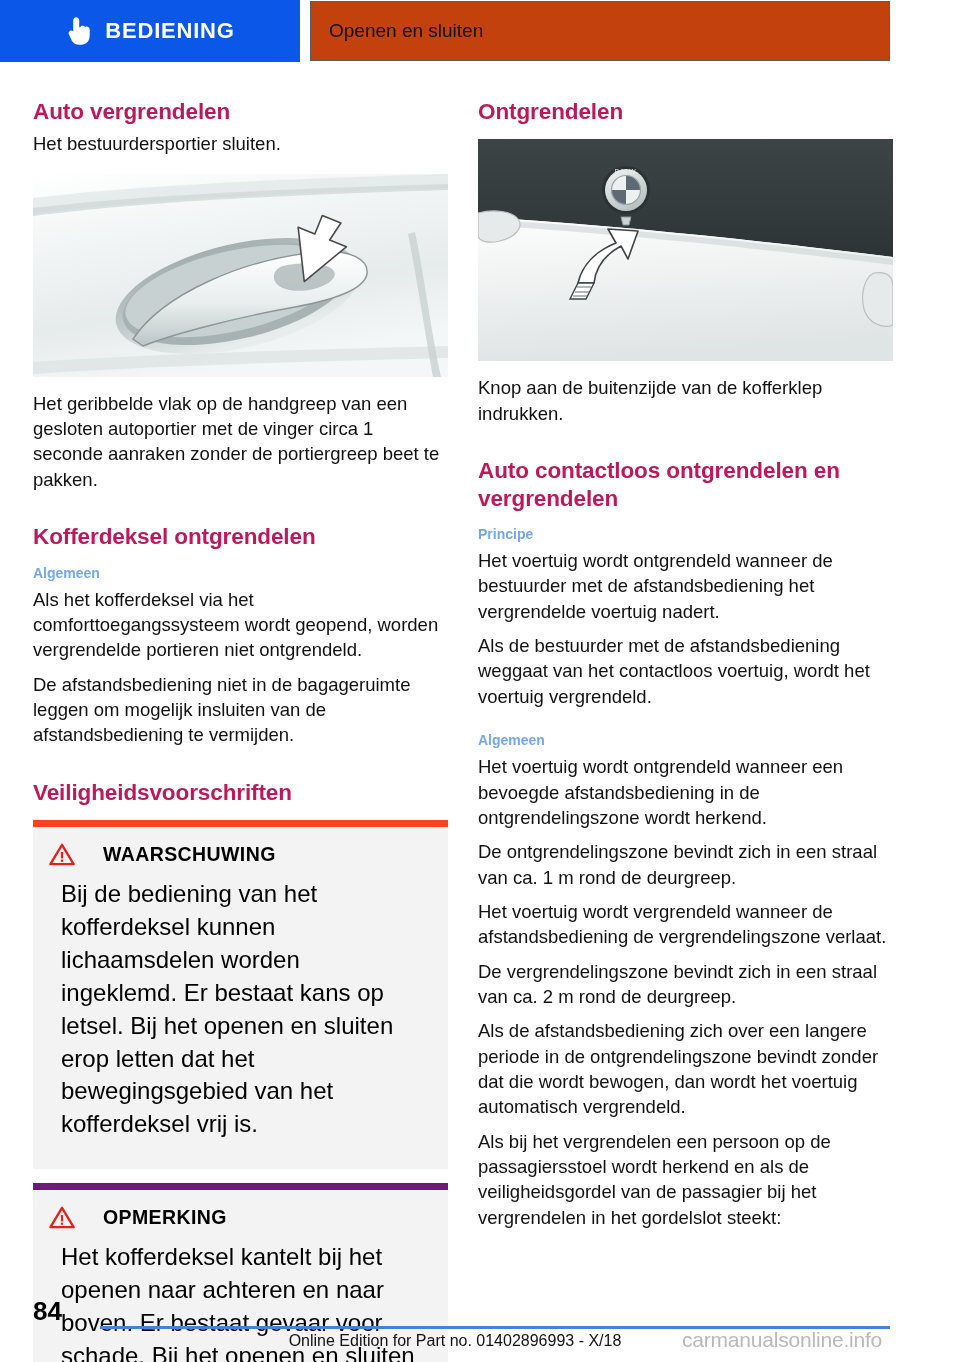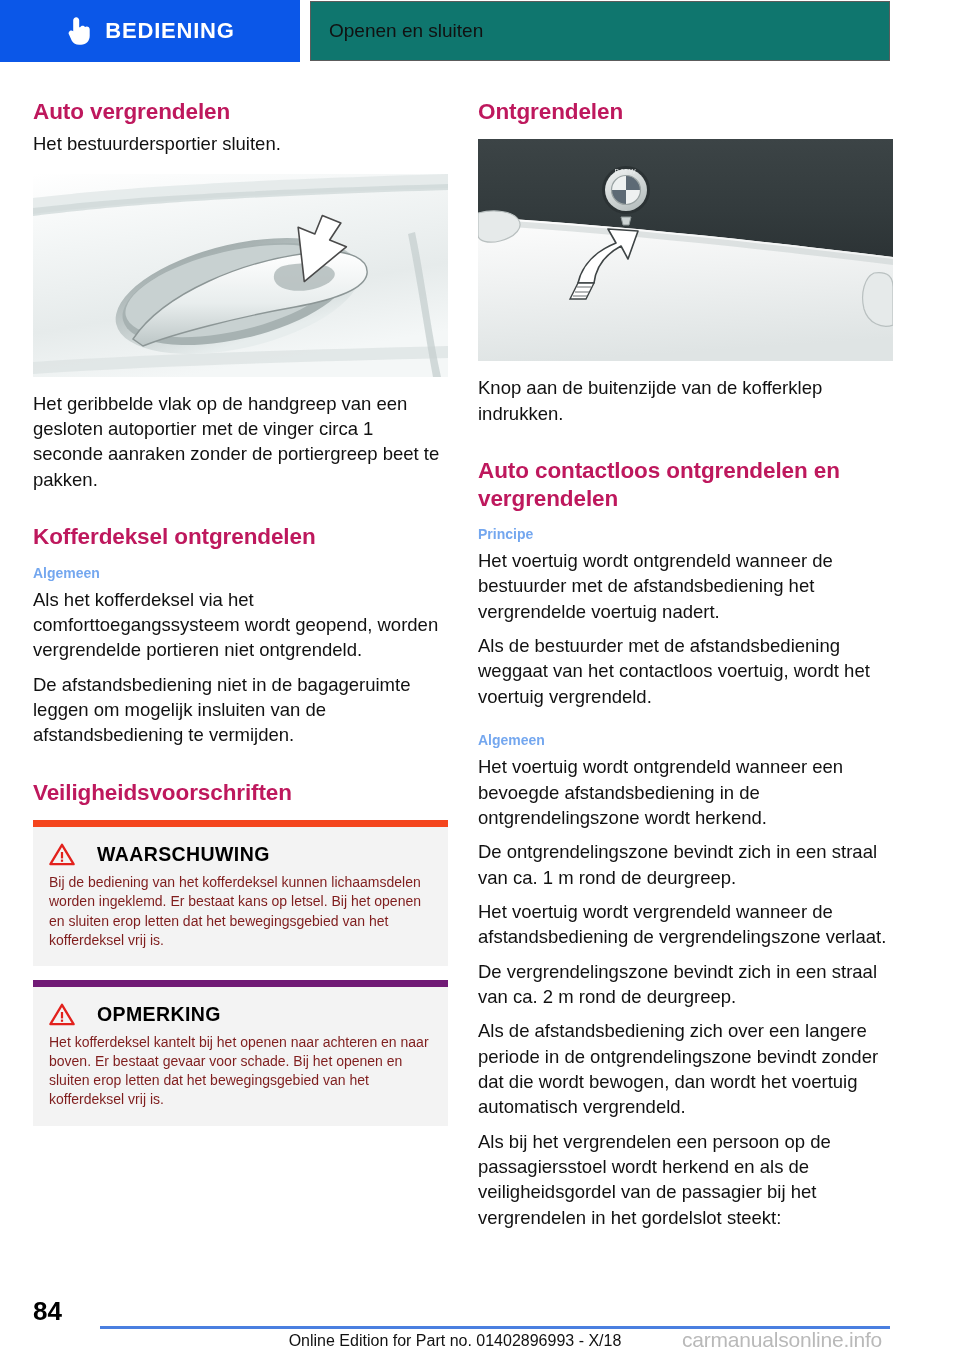--- a/index.html
+++ b/index.html
@@ -44,21 +44,21 @@
     font-size: 22px;
     font-weight: bold;
     letter-spacing: 0.8px;
   }
   .header-crumb {
     position: absolute;
     left: 310px; top: 1px;
     width: 580px;
     height: 60px;
     border: 1px solid #5c5c5c;
-    background: #0f766e;
+    background: #c2410c;
     display: flex;
     align-items: center;
     padding-left: 18px;
     box-sizing: border-box;
   }
   .header-crumb-label {
     font-size: 19px;
     color: #111111;
   }
 
@@ -117,34 +117,34 @@
     background: #f3f3f3;
     width: 415px;
     box-sizing: border-box;
     padding: 16px 16px 16px 16px;
   }
   .notice-warning { border-top: 7px solid #f4451d; }
   .notice-note    { border-top: 7px solid #701a75; }
   .notice-head {
     display: flex;
     align-items: center;
-    gap: 22px;
+    gap: 28px;
     margin-bottom: 7px;
   }
   .notice-title {
     font-size: 19.5px;
     font-weight: bold;
     letter-spacing: 0.4px;
     color: #000000;
   }
   .notice-body {
-    font-size: 14px;
+    font-size: 24px;
     line-height: 1.37;
-    margin: 0;
-    color: #7f1d1d;
+    margin: 12px;
+    color: #000000;
   }
   .tri-icon { width: 26px; height: 23px; display: block; }
 
   
   .footer {
     position: absolute;
     left: 0; bottom: 0;
     width: 960px;
     height: 72px;
   }

